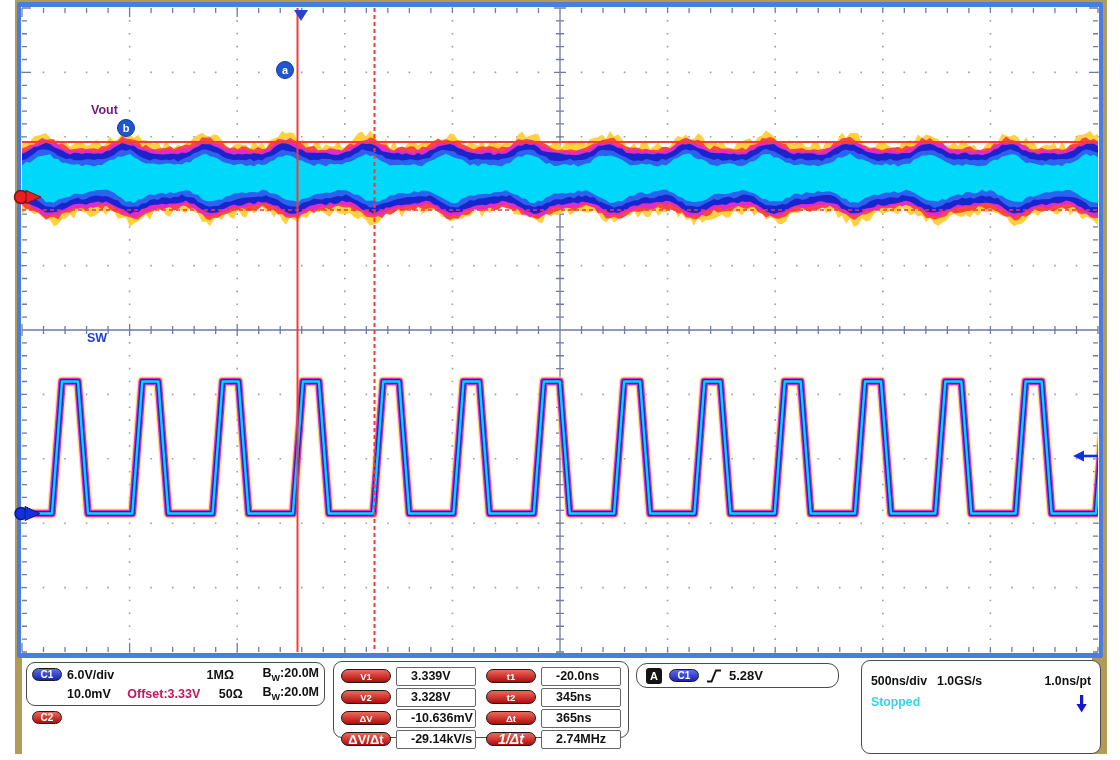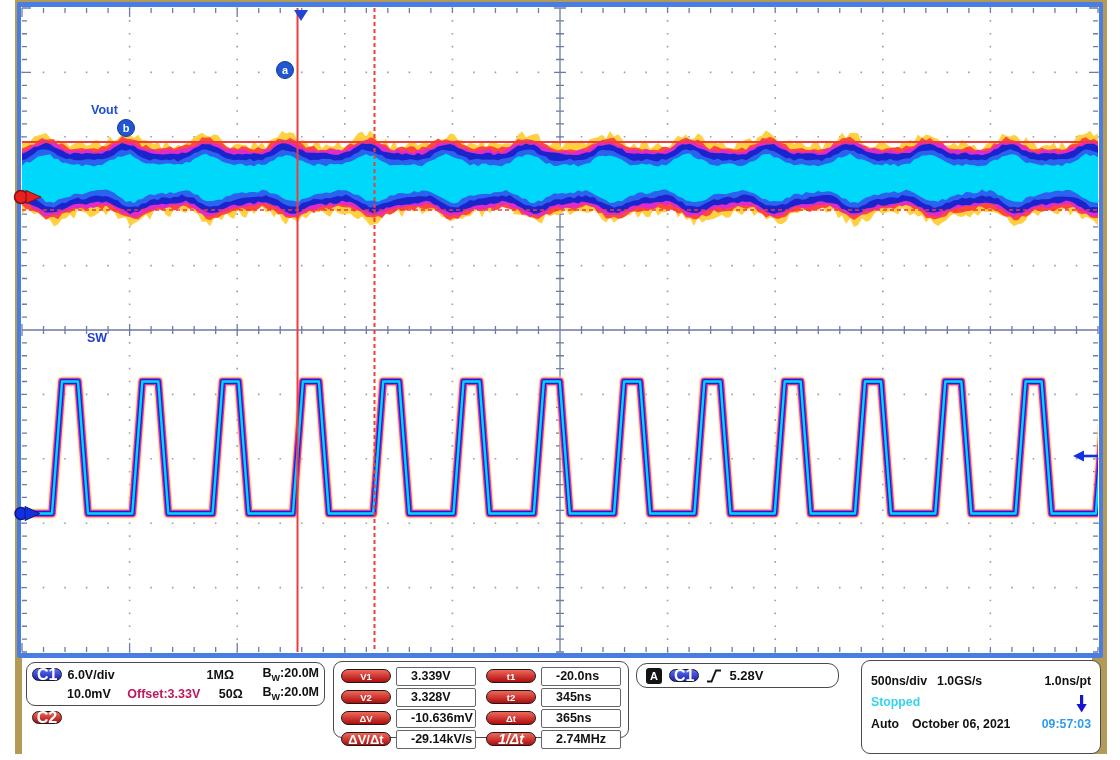--- a/index.html
+++ b/index.html
@@ -1,29 +1,29 @@
 <!DOCTYPE html>
 <html><head>
 <meta charset="utf-8">
 <style>
   html,body{margin:0;padding:0;background:#fff;}
   body{width:1120px;height:760px;position:relative;overflow:hidden;
        font-family:"Liberation Sans",sans-serif;}
   .stage{position:absolute;inset:0;}
   svg#plot{position:absolute;left:0;top:0;}
   .wlabel{position:absolute;font-weight:bold;font-size:12.5px;z-index:5;}
-  .wlabel.vout{left:91px;top:103px;color:#1d4ed8;}
+  .wlabel.vout{left:91px;top:103px;color:#701a75;}
   .wlabel.sw{left:87px;top:331px;color:#2040d0;}
   .readout-bg{position:absolute;left:22px;top:658px;width:1070px;height:96px;background:#fff;z-index:2;}
   .panel{position:absolute;background:#fff;border:1.6px solid #4a4a4a;border-radius:9px;
          box-sizing:border-box;z-index:3;color:#111;}
   .panel-channels{left:26px;top:662px;width:299px;height:44px;padding:2px 5px;}
   .chrow{display:flex;align-items:center;height:19px;gap:5px;font-size:12.5px;font-weight:bold;}
   .badge{display:inline-flex;justify-content:center;align-items:center;min-width:30px;height:13px;
-         border-radius:8px;color:#fff;font-size:16px;font-weight:bold;border:1px solid #1a1a1a;
+         border-radius:8px;color:#fff;font-size:10px;font-weight:bold;border:1px solid #1a1a1a;
          box-sizing:border-box;padding:0 4px;}
   .badge.blue{background:linear-gradient(180deg,#5b6cf2,#1a23ae);}
   .badge.red{background:linear-gradient(180deg,#f0685a,#ad0d0d);margin-top:48px;}
   .ch-scale{width:62px;}
   .ch-offset{flex:1;color:#be185d;}
   .ch-spacer{flex:1;}
   .ch-imp{width:42px;text-align:right;}
   .bw{width:80px;text-align:right;white-space:nowrap;}
   .bw sub{font-size:9px;}
   .panel-meas{left:333px;top:661px;width:296px;height:77px;display:flex;gap:10px;padding:5px 7px;}
@@ -170,20 +170,15 @@
       <span>1.0GS/s</span>
       <span class="right">1.0ns/pt</span>
     </div>
     <div class="hrow">
       <span class="status-stopped">Stopped</span>
       <svg class="arrow-icon" width="13" height="20">
         <rect x="5" y="1" width="3.2" height="10" fill="#1515cf"></rect>
         <polygon points="1.5,10 11.7,10 6.6,18.5" fill="#1515cf"></polygon>
       </svg>
     </div>
-    <div class="hrow">
-      <span>Auto</span>
-      <span class="hdate">October 06, 2021</span>
-      <span class="htime">09:57:03</span>
-    </div>
   </div>
 
 </div>
 
 </body></html>

